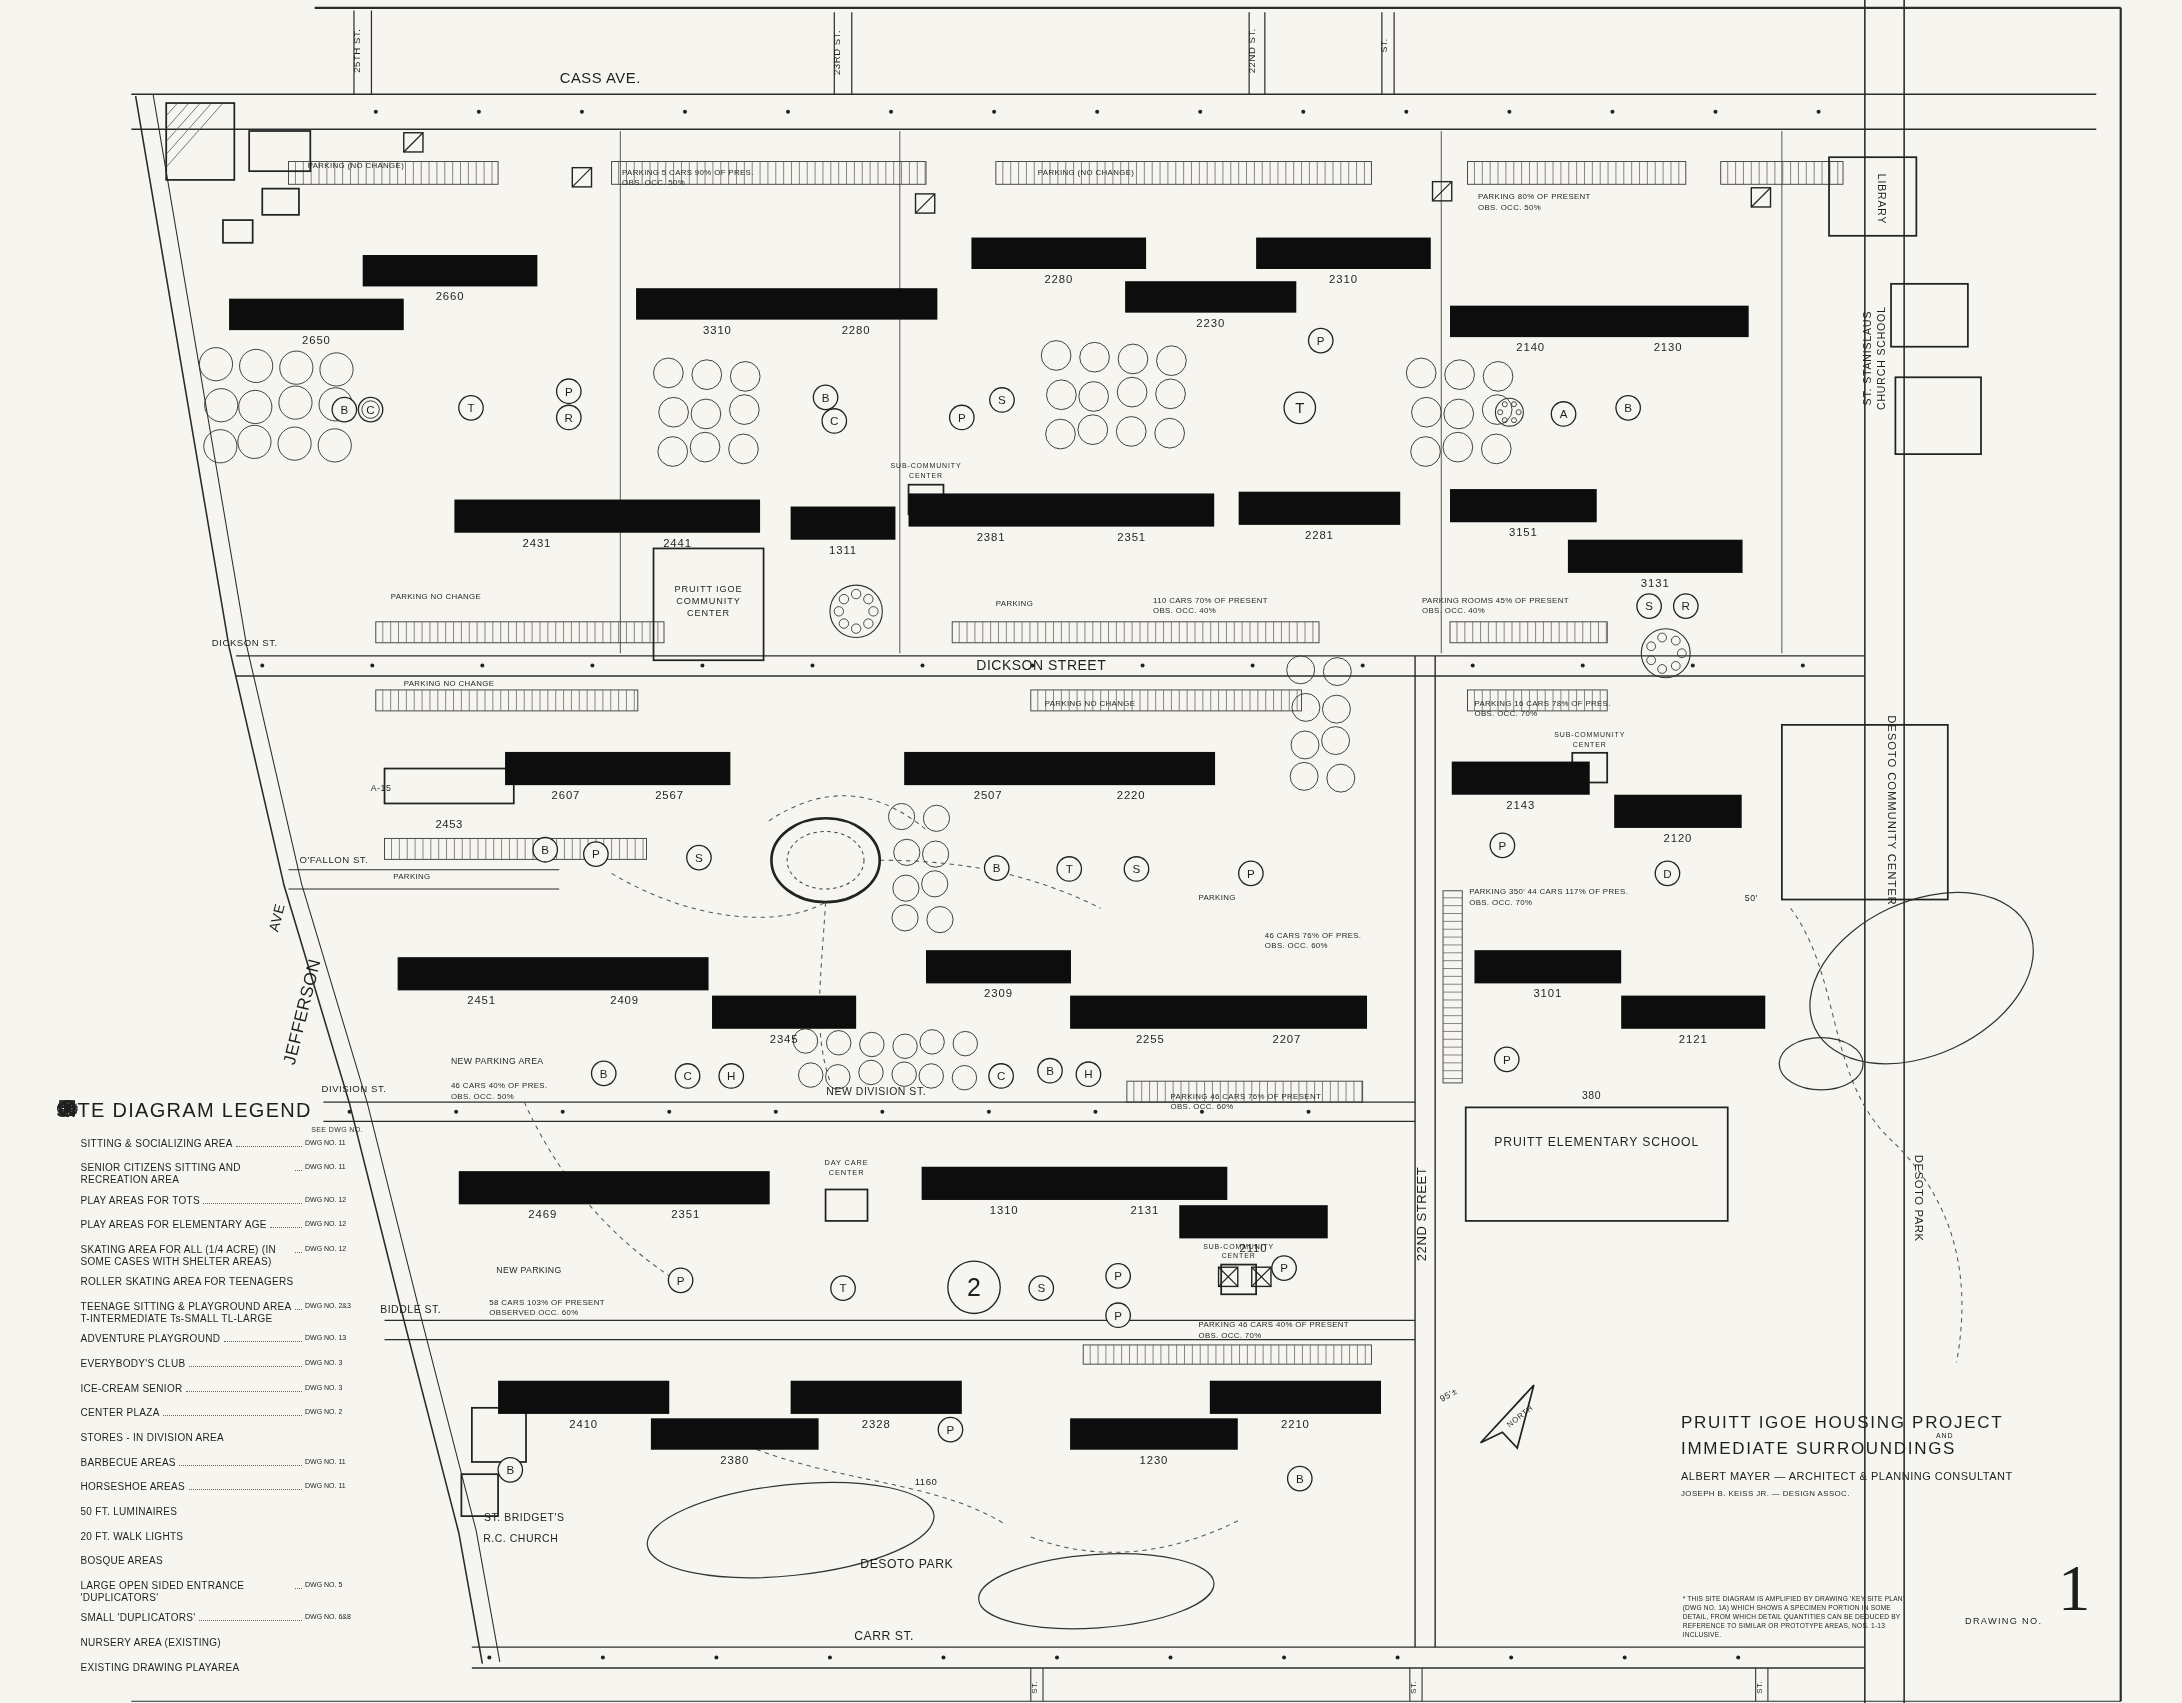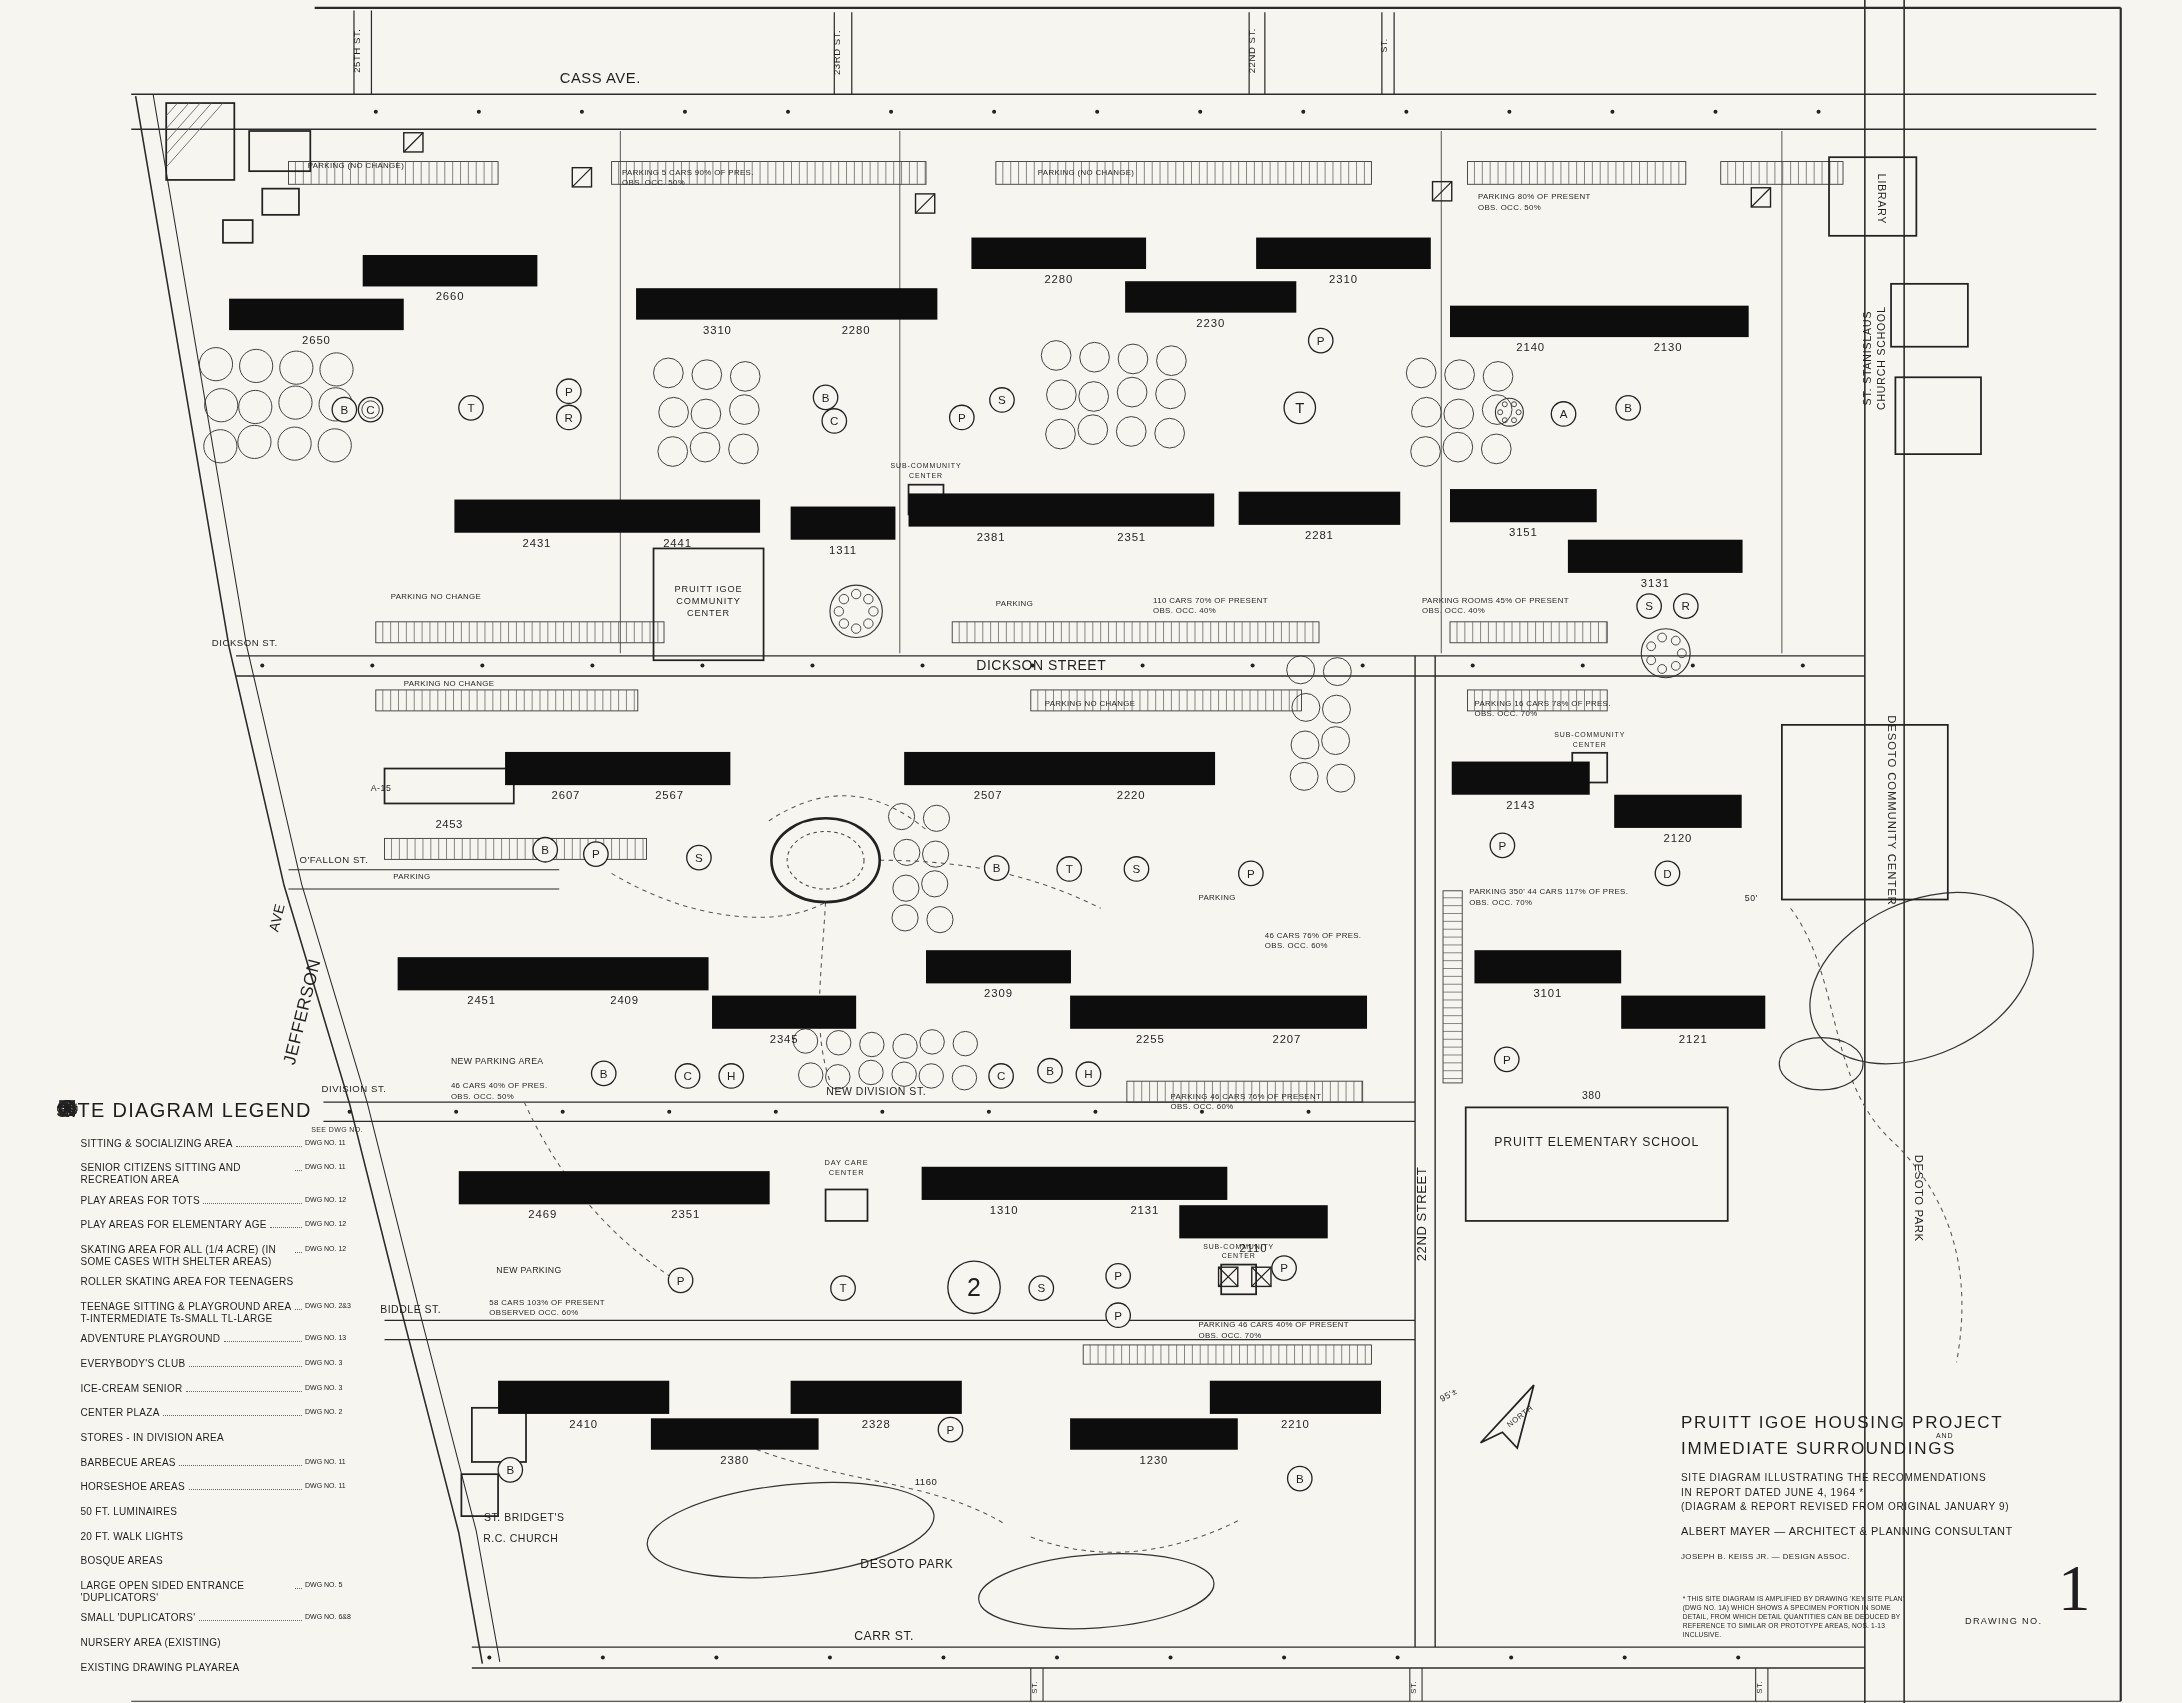--- a/index.html
+++ b/index.html
@@ -15,21 +15,21 @@
   .licon{flex:0 0 24.5px;height:19px;}
   .ltext{font-size:10px;letter-spacing:0.3px;line-height:1.2;padding-top:2.6px;}
   .lfill{flex:1;border-bottom:0.9px dotted #666;margin:0 3.5px 4.4px 3.5px;height:10.5px;min-width:7px;}
   .lref{flex:0 0 58px;font-size:7px;text-align:left;padding-top:3.5px;color:#222;white-space:nowrap;}
   
   .tblock{position:absolute;left:1681px;top:1413px;width:441px;}
   .tb-title{font-size:17px;letter-spacing:1.7px;white-space:nowrap;}
   .tb-and{font-size:7px;letter-spacing:0.9px;margin-left:255px;line-height:.9;}
   .tb-sub{font-size:10px;letter-spacing:0.7px;margin-top:12.2px;line-height:1.45;}
   .tb-arch{font-size:11px;letter-spacing:0.5px;margin-top:10.5px;}
-  .tb-assoc{font-size:7.9px;letter-spacing:0.4px;margin-top:15px;}
+  .tb-assoc{font-size:7.9px;letter-spacing:0.4px;margin-top:7px;}
   .tb-foot{position:absolute;left:1.7px;top:182px;width:236px;font-size:6.6px;line-height:1.35;letter-spacing:0.2px;color:#222;}
   .tb-dnlabel{position:absolute;left:284px;top:203px;font-size:9.2px;letter-spacing:1.3px;}
   .tb-dn{position:absolute;left:377px;top:138px;font-size:65px;font-family:"Liberation Serif",serif;}
 </style>
 </head>
 <body>
 
 <div class="stage">
 
   <svg id="plan" viewBox="0 0 2499 1950" width="2183" height="1703">
@@ -1391,25 +1391,20 @@
           </span>
           <span class="ltext">EXISTING DRAWING PLAYAREA</span>
         </div>
       </div>
   </div>
 
   <div class="tblock">
     <div class="tb-title">PRUITT IGOE HOUSING PROJECT</div>
     <div class="tb-and">AND</div>
     <div class="tb-title">IMMEDIATE SURROUNDINGS</div>
-    <div class="tb-sub">
-      <div>SITE DIAGRAM ILLUSTRATING THE RECOMMENDATIONS</div>
-      <div>IN REPORT DATED JUNE 4, 1964 *</div>
-      <div>(DIAGRAM &amp; REPORT REVISED FROM ORIGINAL JANUARY 9)</div>
-    </div>
     <div class="tb-arch">ALBERT MAYER  —  ARCHITECT &amp; PLANNING CONSULTANT</div>
     <div class="tb-assoc">JOSEPH B. KEISS JR.  —  DESIGN ASSOC.</div>
     <div class="tb-foot">* THIS SITE DIAGRAM IS AMPLIFIED BY DRAWING 'KEY SITE PLAN' (DWG NO. 1A) WHICH SHOWS A SPECIMEN PORTION IN SOME DETAIL, FROM WHICH DETAIL QUANTITIES CAN BE DEDUCED BY REFERENCE TO SIMILAR OR PROTOTYPE AREAS, NOS. 1-13 INCLUSIVE.</div>
     <div class="tb-dnlabel">DRAWING NO.</div>
     <div class="tb-dn">1</div>
   </div>
 
 </div>
 
 

